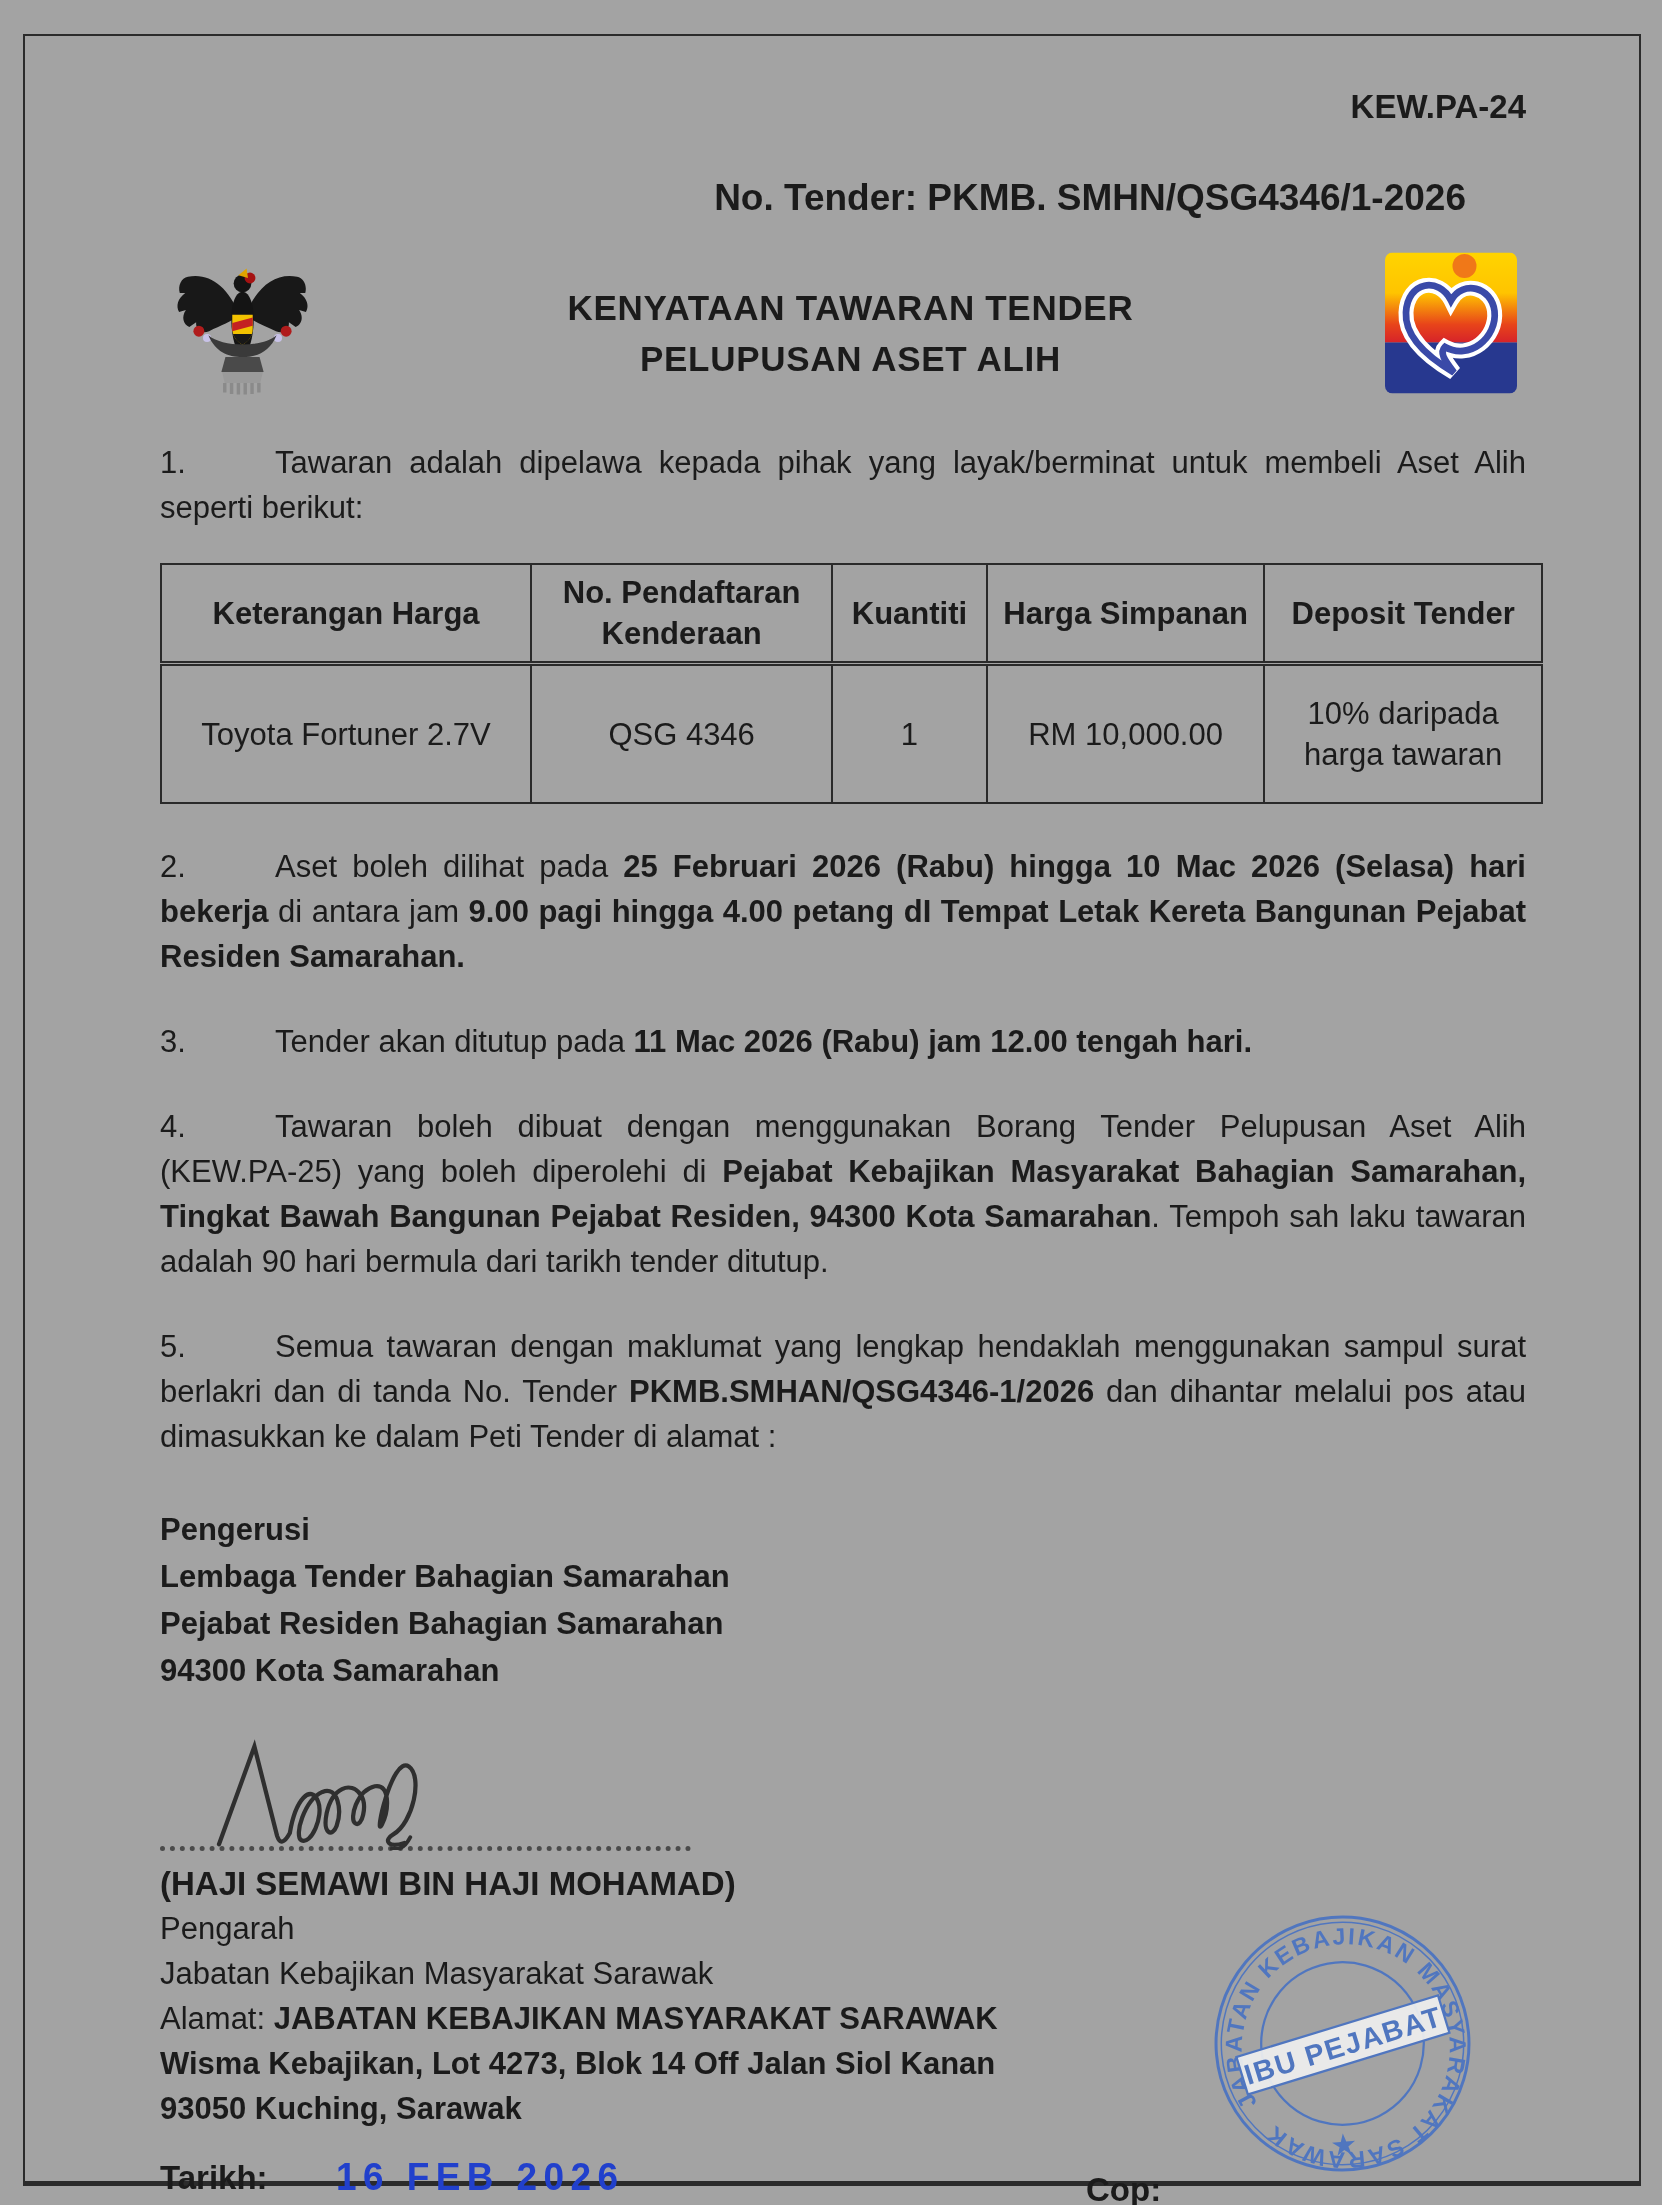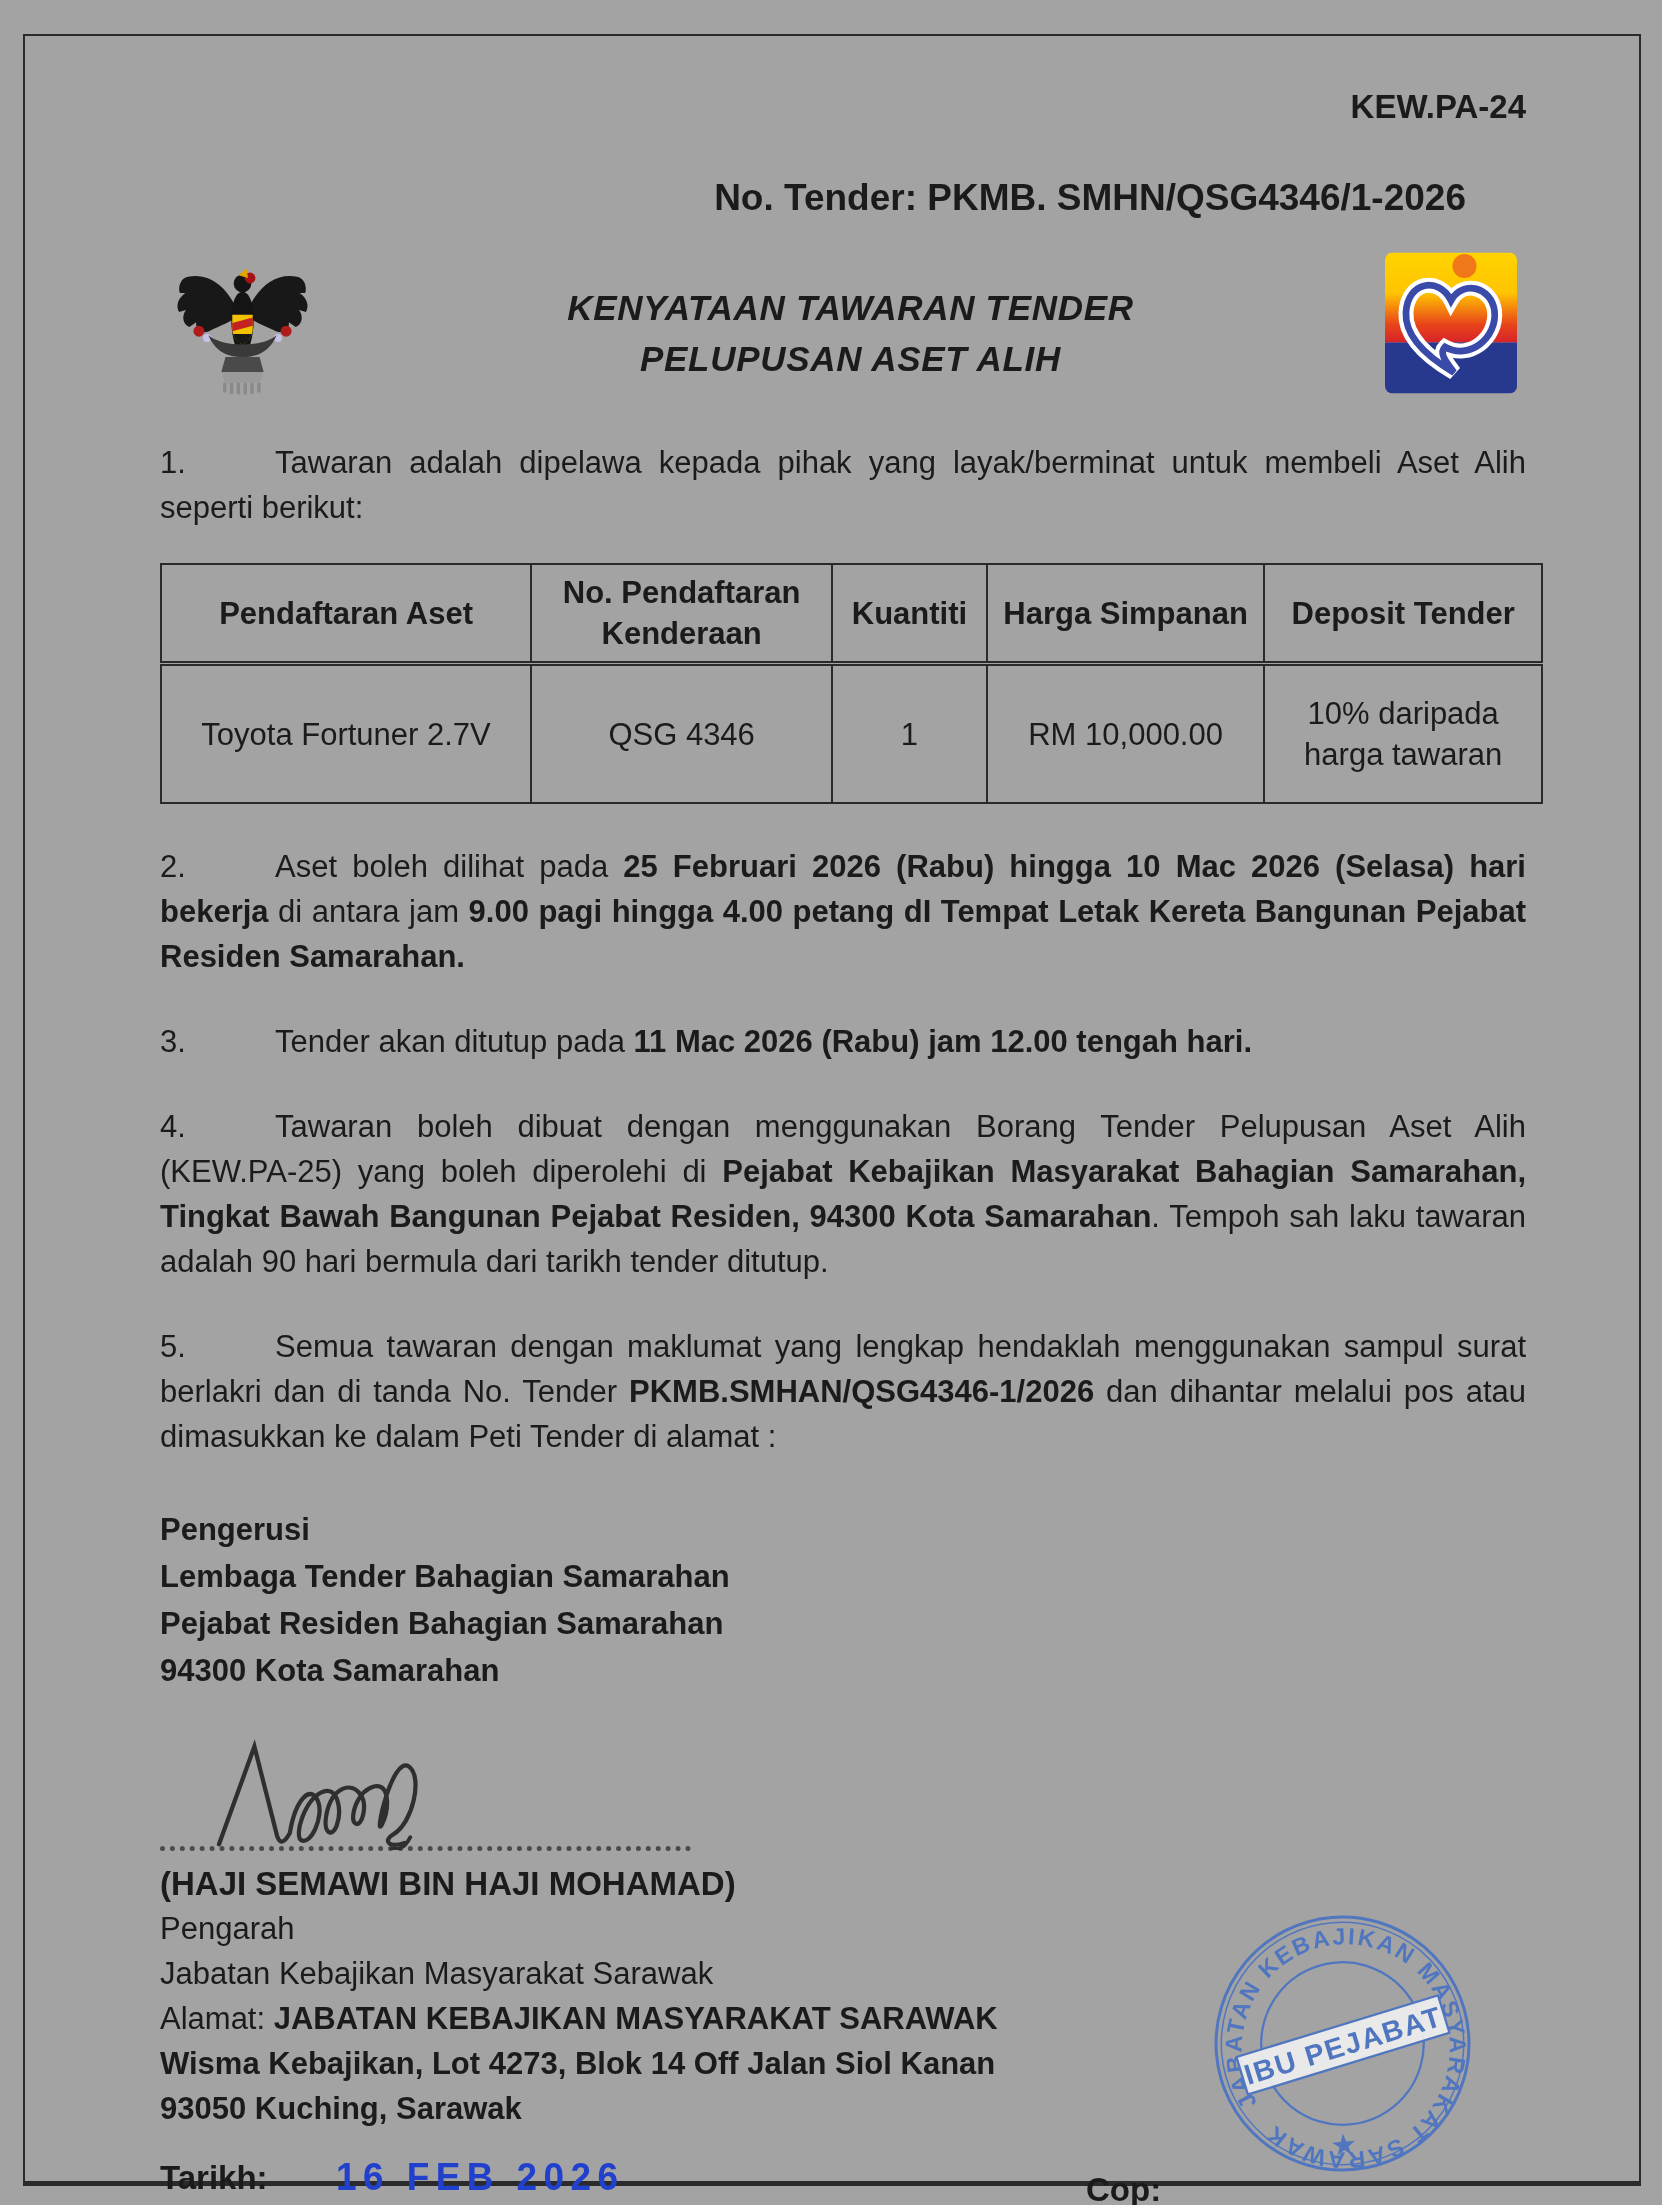--- a/index.html
+++ b/index.html
@@ -11,21 +11,21 @@
     position:absolute;left:23.4px;top:34px;right:21px;bottom:19px;
     border:2.1px solid #2b2b2b;border-bottom-width:5px;pointer-events:none;
   }
   .content{position:absolute;left:160px;right:136px;top:34px;}
   .form-code{margin-top:53px;text-align:right;font-weight:bold;font-size:33px;line-height:40px;}
   .tender-no{margin-top:51px;margin-right:60px;text-align:right;font-weight:bold;font-size:37px;line-height:40px;}
   .header-row{margin-top:30px;display:flex;align-items:flex-start;height:152px;}
   .logo-left{width:165px;height:150px;flex:none;}
   .logo-right{width:150px;height:150px;flex:none;}
   .title-wrap{flex:1;text-align:center;padding-top:34px;}
-  .title-line{font-weight:bold;font-size:35px;line-height:51px;letter-spacing:0.7px;font-style:italic;}
+  .title-line{font-weight:bold;font-size:35px;line-height:51px;letter-spacing:0.7px;}
   .para{margin-top:40px;font-size:31px;line-height:45px;text-align:justify;}
   .para .num{display:inline-block;width:115px;font-weight:normal;}
   .para b{font-weight:bold;}
   table.asset{
     margin-top:33px;width:1383px;border-collapse:collapse;font-size:31px;
   }
   table.asset th, table.asset td{
     border:2.1px solid #2a2a2a;text-align:center;vertical-align:middle;padding:7px 10px;
   }
   table.asset th{font-weight:bold;height:77px;border-bottom:5.7px double #2a2a2a;line-height:41px;}
@@ -117,21 +117,21 @@
     <table class="asset">
       <colgroup>
           <col class="col1">
           <col class="col2">
           <col class="col3">
           <col class="col4">
           <col class="col5">
         </colgroup>
       <tbody>
           <tr>
-        <th>Pendaftaran Aset</th>
+        <th>Keterangan Harga</th>
         <th>No. Pendaftaran Kenderaan</th>
         <th>Kuantiti</th>
         <th>Harga Simpanan</th>
         <th>Deposit Tender</th>
       </tr>
       <tr>
         <td>Toyota Fortuner 2.7V</td>
         <td>QSG 4346</td>
         <td>1</td>
         <td>RM 10,000.00</td>

